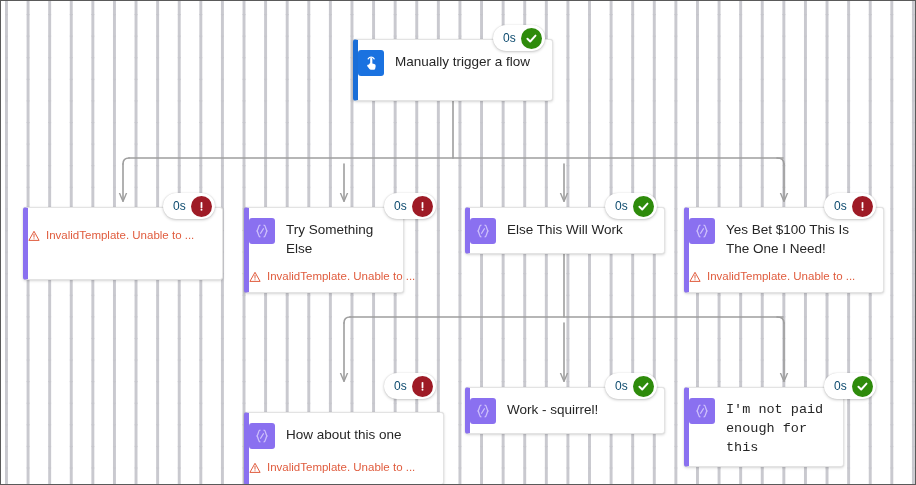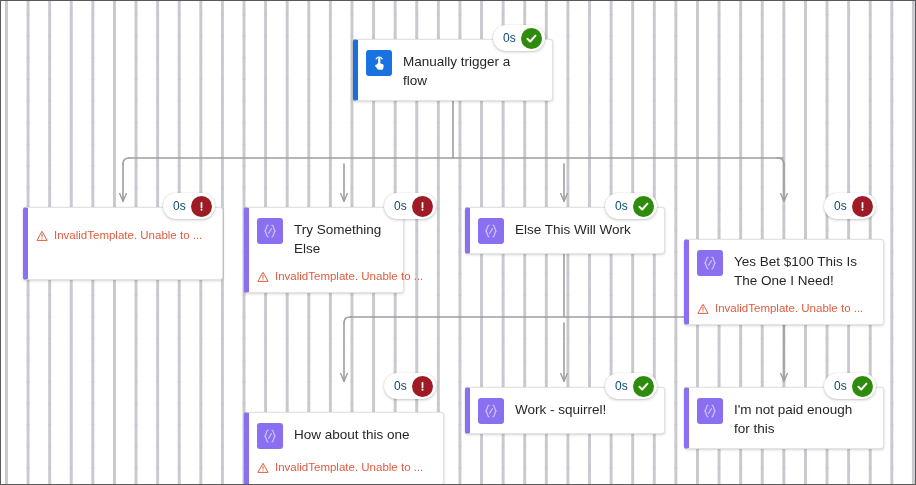--- a/index.html
+++ b/index.html
@@ -42,21 +42,21 @@
   }
 
   .node {
     position: absolute;
     box-sizing: border-box;
     background: #ffffff;
     border: 1px solid #e3e3e3;
     border-left: 5px solid #8a70f0;
     border-radius: 3px;
     box-shadow: 0 1px 3px rgba(0,0,0,0.16), 0 0 1px rgba(0,0,0,0.12);
-    padding: 9px 10px 9px 8px;
+    padding: 9px 10px 9px 0;
   }
   .node.trigger {
     border-left: 5px solid #1a6ed8;
   }
   .node-head {
     display: flex;
     align-items: flex-start;
     gap: 11px;
   }
   .node-icon {
@@ -208,21 +208,21 @@
           <span class="node-icon compose">
             <svg width="16" height="16" viewBox="0 0 16 16" aria-hidden="true">
               <path d="M6.0 2.2 C4.2 2.2 4.6 6.0 3.0 8.0 C4.6 10.0 4.2 13.8 6.0 13.8" fill="none" stroke="#cfc2fb" stroke-width="1.25" stroke-linecap="round"></path>
               <path d="M10.0 2.2 C11.8 2.2 11.4 6.0 13.0 8.0 C11.4 10.0 11.8 13.8 10.0 13.8" fill="none" stroke="#cfc2fb" stroke-width="1.25" stroke-linecap="round"></path>
               <path d="M6.6 10.3 L9.4 5.7" fill="none" stroke="#cfc2fb" stroke-width="1.25" stroke-linecap="round"></path>
             </svg>
           </span>
           <span class="node-title">Else This Will Work</span>
         </div>
       </div>
-      <div class="node" style="left: 683px; top: 206px; width: 200px; min-height: 78px; margin-top: 32px;">
+      <div class="node" style="left: 683px; top: 206px; width: 200px; min-height: 78px;">
         <div class="node-head">
           <span class="node-icon compose">
             <svg width="16" height="16" viewBox="0 0 16 16" aria-hidden="true">
               <path d="M6.0 2.2 C4.2 2.2 4.6 6.0 3.0 8.0 C4.6 10.0 4.2 13.8 6.0 13.8" fill="none" stroke="#cfc2fb" stroke-width="1.25" stroke-linecap="round"></path>
               <path d="M10.0 2.2 C11.8 2.2 11.4 6.0 13.0 8.0 C11.4 10.0 11.8 13.8 10.0 13.8" fill="none" stroke="#cfc2fb" stroke-width="1.25" stroke-linecap="round"></path>
               <path d="M6.6 10.3 L9.4 5.7" fill="none" stroke="#cfc2fb" stroke-width="1.25" stroke-linecap="round"></path>
             </svg>
           </span>
           <span class="node-title">Yes Bet $100 This Is The One I Need!</span>
         </div>
@@ -260,21 +260,21 @@
           <span class="node-icon compose">
             <svg width="16" height="16" viewBox="0 0 16 16" aria-hidden="true">
               <path d="M6.0 2.2 C4.2 2.2 4.6 6.0 3.0 8.0 C4.6 10.0 4.2 13.8 6.0 13.8" fill="none" stroke="#cfc2fb" stroke-width="1.25" stroke-linecap="round"></path>
               <path d="M10.0 2.2 C11.8 2.2 11.4 6.0 13.0 8.0 C11.4 10.0 11.8 13.8 10.0 13.8" fill="none" stroke="#cfc2fb" stroke-width="1.25" stroke-linecap="round"></path>
               <path d="M6.6 10.3 L9.4 5.7" fill="none" stroke="#cfc2fb" stroke-width="1.25" stroke-linecap="round"></path>
             </svg>
           </span>
           <span class="node-title">Work - squirrel!</span>
         </div>
       </div>
-      <div class="node" style="left: 683px; top: 386px; width: 200px; min-height: 62px;">
+      <div class="node" style="left: 683px; top: 386px; width: 160px; min-height: 62px; font-family: Liberation Mono, monospace;">
         <div class="node-head">
           <span class="node-icon compose">
             <svg width="16" height="16" viewBox="0 0 16 16" aria-hidden="true">
               <path d="M6.0 2.2 C4.2 2.2 4.6 6.0 3.0 8.0 C4.6 10.0 4.2 13.8 6.0 13.8" fill="none" stroke="#cfc2fb" stroke-width="1.25" stroke-linecap="round"></path>
               <path d="M10.0 2.2 C11.8 2.2 11.4 6.0 13.0 8.0 C11.4 10.0 11.8 13.8 10.0 13.8" fill="none" stroke="#cfc2fb" stroke-width="1.25" stroke-linecap="round"></path>
               <path d="M6.6 10.3 L9.4 5.7" fill="none" stroke="#cfc2fb" stroke-width="1.25" stroke-linecap="round"></path>
             </svg>
           </span>
           <span class="node-title">I'm not paid enough for this</span>
         </div>

